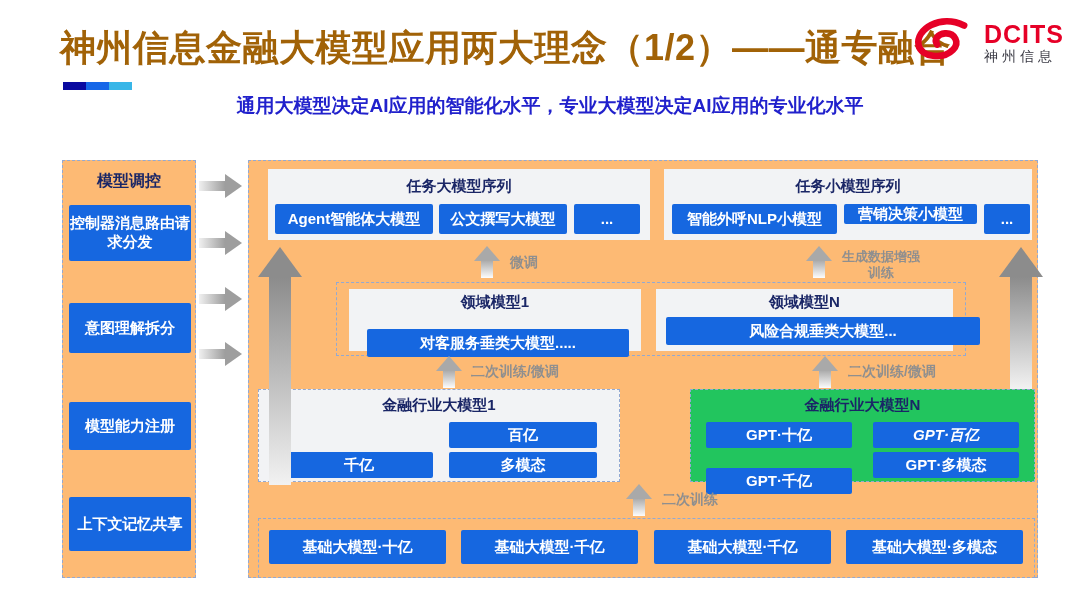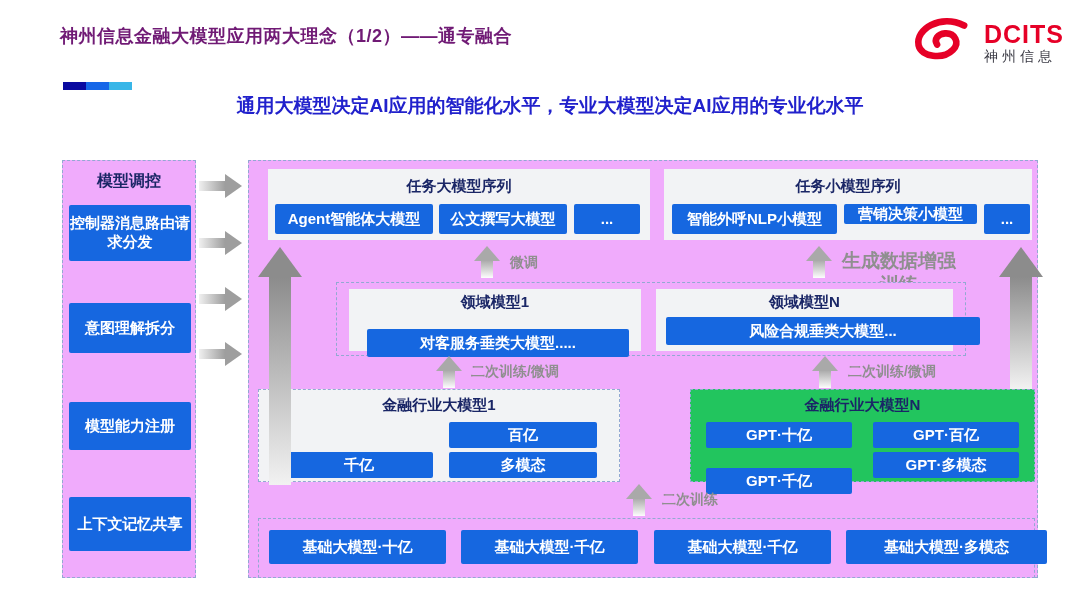--- a/index.html
+++ b/index.html
@@ -1,30 +1,30 @@
 <!DOCTYPE html>
 <html><head>
 <meta charset="utf-8">
 <style>
   html,body{margin:0;padding:0;background:#e9e9e9;font-family:"Liberation Sans","DejaVu Sans",sans-serif;}
   #slide{position:relative;width:1080px;height:608px;background:#ffffff;overflow:hidden;margin:0 auto;}
 
   .abs{position:absolute;}
-  .slide-title{left:60px;top:24px;font-size:18px;font-weight:bold;color:#701a75;letter-spacing:.5px;}
+  .slide-title{left:60px;top:24px;font-size:36px;font-weight:bold;color:#a16207;letter-spacing:.5px;}
   .accent-bar{left:63px;top:82px;width:69px;height:8px;display:flex;}
   .accent-bar span{display:block;height:100%;width:23px;}
   .seg1{background:#0A0AA0;} .seg2{background:#1667E8;} .seg3{background:#38B6E8;}
   .slide-subtitle{left:205px;top:93px;width:690px;text-align:center;font-size:19px;font-weight:bold;color:#2121CC;}
 
   .logo{right:16px;top:16px;display:flex;align-items:center;gap:8px;}
   .logo-text{display:flex;flex-direction:column;line-height:1.05;}
   .logo-brand{font-size:25px;font-weight:bold;color:#E60027;letter-spacing:1px;}
   .logo-brand-cn{font-size:14px;color:#3A3A44;letter-spacing:4px;margin-top:2px;}
 
-  .dashed-box{border:1px dashed #93A9D2;background:#f0abfc;box-sizing:border-box;}
+  .dashed-box{border:1px dashed #93A9D2;background:#fdba74;box-sizing:border-box;}
   .gray-box{background:#F2F3F5;box-sizing:border-box;}
   .group-title{color:#1A2666;font-weight:bold;font-size:15px;text-align:center;}
   .blue-btn{position:absolute;background:#1667E0;color:#ffffff;display:flex;align-items:center;justify-content:center;text-align:center;font-size:15px;font-weight:600;border-radius:2px;line-height:1.25;box-sizing:border-box;}
 
   .arrow-label{position:absolute;color:#8F8F8F;font-weight:bold;font-size:14px;white-space:nowrap;}
 
   
   .h-arrow{position:absolute;display:flex;align-items:center;height:24px;}
   .h-arrow .stem{width:26px;height:10px;background:linear-gradient(to right,#f0f0f0,#9e9e9e);}
   .h-arrow .head{width:0;height:0;border-top:12px solid transparent;border-bottom:12px solid transparent;border-left:17px solid #9e9e9e;}
@@ -108,21 +108,21 @@
   <div class="up-arrow-sm" style="left:474px;top:246px;">
       <span class="head"></span>
       <span class="stem"></span>
     </div>
   <div class="arrow-label" style="left:510px;top:254px;">微调</div>
 
   <div class="up-arrow-sm" style="left:806px;top:246px;">
       <span class="head"></span>
       <span class="stem"></span>
     </div>
-  <div class="arrow-label" style="left:842px;top:249px;font-size:19px;text-align:center;line-height:1.25;">
+  <div class="arrow-label" style="left:842px;top:249px;font-size:13px;text-align:center;line-height:1.25;">
     <div>生成数据增强</div>
     <div>训练</div>
   </div>
 
   <div class="abs dashed-box" style="left:336px;top:282px;width:630px;height:74px;">
     <div class="gray-box" style="position:absolute;left:12px;top:6px;width:292px;height:62px;">
       <div class="group-title" style="margin-top:4px;">领域模型1</div>
       <div class="blue-btn" style="left:18px;top:28px;width:262px;height:28px;margin-top:12px;">对客服务垂类大模型.....</div>
     </div>
     <div class="gray-box" style="position:absolute;left:319px;top:6px;width:297px;height:62px;">
@@ -145,36 +145,36 @@
   <div class="abs gray-box dashed-box" style="left:258px;top:389px;width:362px;height:93px;background:#F2F3F5;">
     <div class="group-title" style="margin-top:6px;">金融行业大模型1</div>
     <div class="blue-btn" style="left:190px;top:32px;width:148px;height:26px;">百亿</div>
     <div class="blue-btn" style="left:26px;top:62px;width:148px;height:26px;">千亿</div>
     <div class="blue-btn" style="left:190px;top:62px;width:148px;height:26px;">多模态</div>
   </div>
 
   <div class="abs gray-box dashed-box" style="left:690px;top:389px;width:345px;height:93px;background:#22c55e;">
     <div class="group-title" style="margin-top:6px;">金融行业大模型N</div>
     <div class="blue-btn" style="left:15px;top:32px;width:146px;height:26px;">GPT·十亿</div>
-    <div class="blue-btn" style="left:182px;top:32px;width:146px;height:26px;">GPT·百亿</div>
+    <div class="blue-btn" style="left:182px;top:32px;width:146px;height:26px;font-style:italic;">GPT·百亿</div>
     <div class="blue-btn" style="left:15px;top:62px;width:146px;height:26px;margin-top:16px;">GPT·千亿</div>
     <div class="blue-btn" style="left:182px;top:62px;width:146px;height:26px;">GPT·多模态</div>
   </div>
 
   <div class="up-arrow-sm" style="left:626px;top:484px;">
       <span class="head"></span>
       <span class="stem"></span>
     </div>
   <div class="arrow-label" style="left:662px;top:491px;">二次训练</div>
 
   <div class="abs dashed-box" style="left:258px;top:518px;width:777px;height:60px;">
     <div class="blue-btn" style="left:10px;top:11px;width:177px;height:34px;">基础大模型·十亿</div>
     <div class="blue-btn" style="left:202px;top:11px;width:177px;height:34px;">基础大模型·千亿</div>
     <div class="blue-btn" style="left:395px;top:11px;width:177px;height:34px;">基础大模型·千亿</div>
-    <div class="blue-btn" style="left:587px;top:11px;width:201px;height:34px;">基础大模型·多模态</div>
+    <div class="blue-btn" style="left:587px;top:11px;width:177px;height:34px;">基础大模型·多模态</div>
   </div>
 
   <div class="up-arrow-big" style="left:258px;top:247px;">
     <span class="head"></span>
       <span class="stem" style="height:208px;"></span>
   </div>
   <div class="up-arrow-big" style="left:999px;top:247px;">
     <span class="head"></span>
       <span class="stem" style="height:112px;"></span>
   </div>

